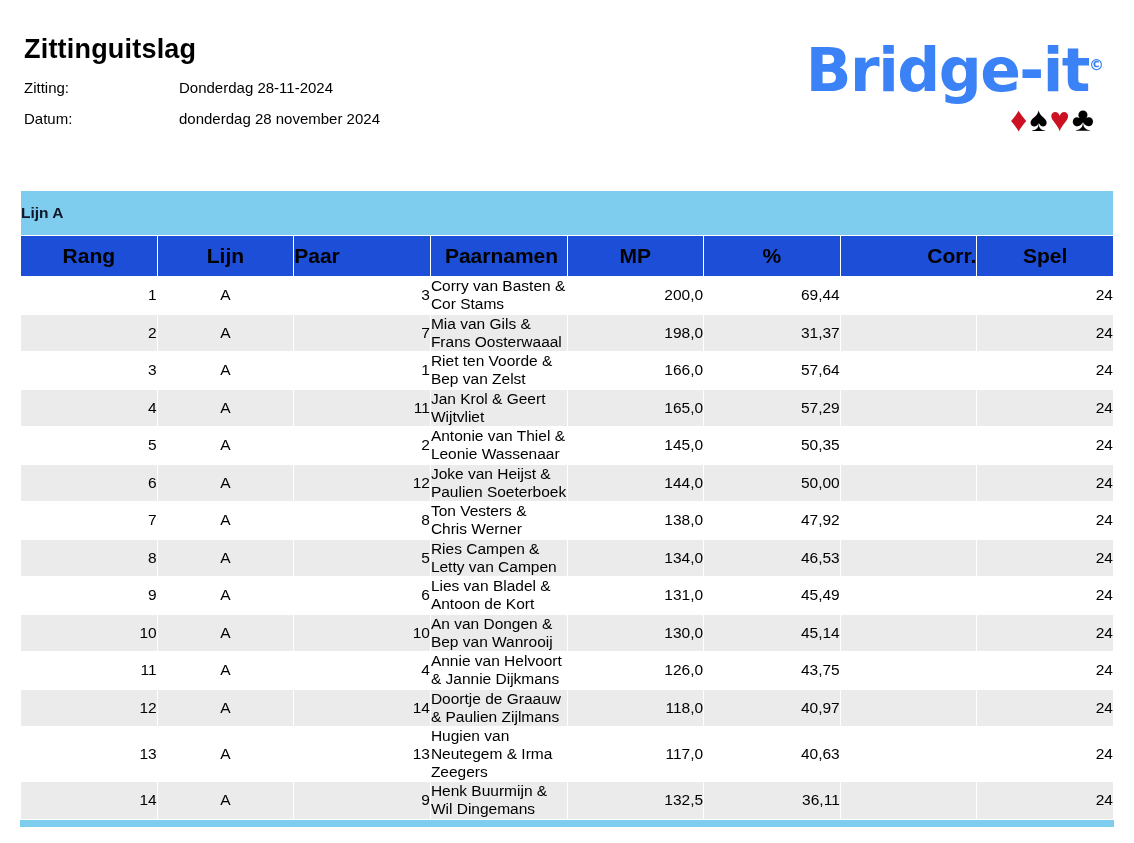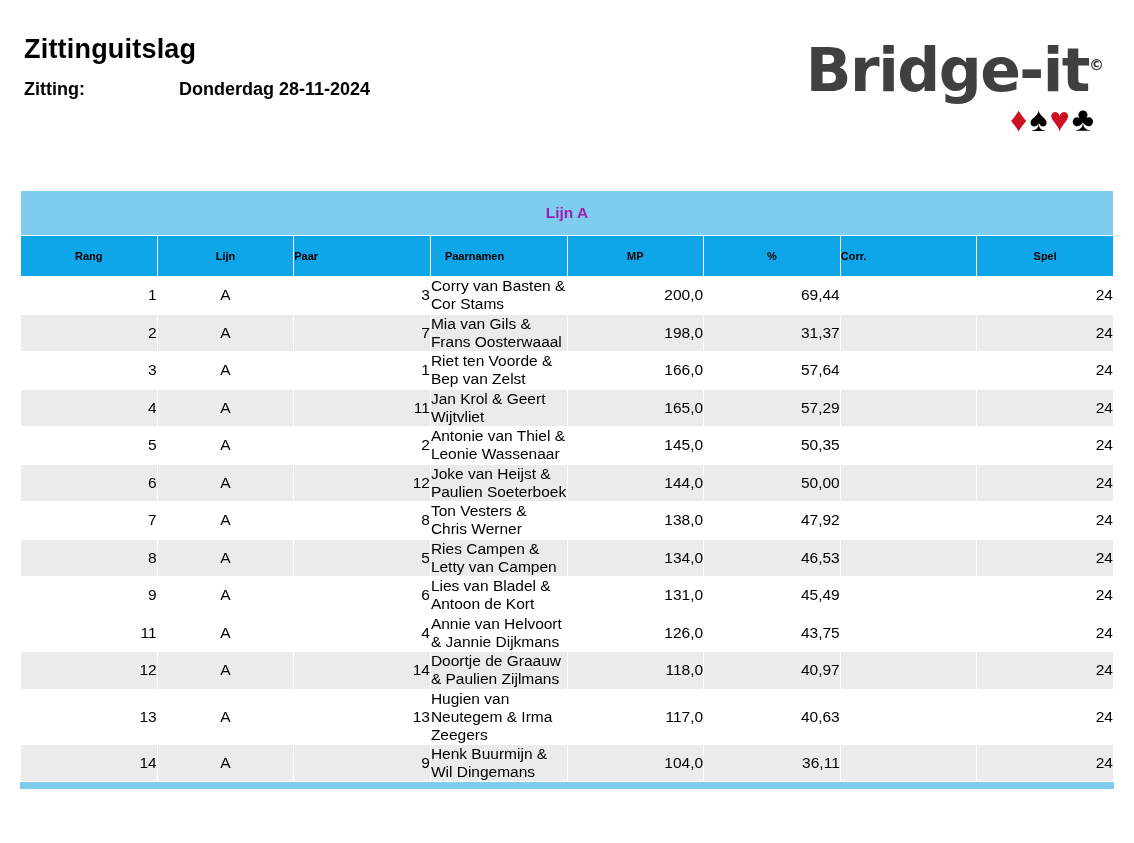--- a/index.html
+++ b/index.html
@@ -27,22 +27,22 @@
     height: 150px;
   }
   .doc-title {
     font-size: 27px;
     font-weight: bold;
     letter-spacing: 0.2px;
     margin: 12px 0 0 4px;
   }
   .meta {
     margin: 14px 0 0 4px;
-    font-size: 18px;
-    font-weight: bold;
+    font-size: 15px;
+    font-weight: normal;
   }
   .meta-row {
     display: flex;
     margin-bottom: 14px;
   }
   .meta-label {
     width: 155px;
     flex: 0 0 155px;
   }
   .meta-value {
@@ -55,21 +55,21 @@
     right: 10px;
     width: 340px;
     text-align: right;
   }
   .logo-word {
     font-family: "DejaVu Sans", sans-serif;
     font-size: 60px;
     font-weight: bold;
     letter-spacing: -1.5px;
     line-height: 1;
-    color: #404040;
+    color: #3b82f6;
   }
   .logo-reg {
     font-size: 15px;
     vertical-align: super;
     font-weight: bold;
     letter-spacing: 0;
   }
   .logo-suits {
     margin-top: 2px;
     margin-right: 8px;
@@ -88,48 +88,48 @@
     table-layout: fixed;
     margin-top: 6px;
     font-size: 15.5px;
   }
   table.results td, table.results th {
     padding: 0;
     border: 1px solid #ffffff;
   }
   .lijn-banner th {
     background: #7fcdee;
-    color: #a21caf;
+    color: #0f172a;
     font-size: 15.5px;
     font-weight: bold;
-    text-align: center;
+    text-align: left;
     height: 44px;
     border: 1px solid #ffffff;
   }
   thead.colheads th {
-    background: #0ea5e9;
+    background: #1d4ed8;
     font-weight: bold;
     height: 40px;
-    font-size: 11px;
+    font-size: 21px;
   }
   th.c-rang, td.c-rang { width: 76px; text-align: right; padding-right: 12px; }
   th.c-lijn, td.c-lijn { width: 66px; text-align: center; }
   th.c-paar, td.c-paar { width: 78px; text-align: right; padding-right: 14px; }
   th.c-namen, td.c-namen { width: 460px; text-align: left; padding-left: 14px; }
   th.c-mp, td.c-mp { width: 92px; text-align: right; padding-right: 16px; }
   th.c-pct, td.c-pct { width: 88px; text-align: right; padding-right: 16px; }
   th.c-corr, td.c-corr { width: 100px; text-align: right; padding-right: 16px; }
   th.c-spel, td.c-spel { width: 88px; text-align: right; padding-right: 16px; }
 
   thead.colheads th.c-rang { text-align: center; padding-right: 0; }
   thead.colheads th.c-paar { text-align: left; padding-right: 0; }
   thead.colheads th.c-namen { text-align: left; padding-left: 14px; }
   thead.colheads th.c-mp { text-align: center; padding-right: 0; }
   thead.colheads th.c-pct { text-align: center; padding-right: 0; }
-  thead.colheads th.c-corr { text-align: left; padding-right: 0; }
+  thead.colheads th.c-corr { text-align: right; padding-right: 0; }
   thead.colheads th.c-spel { text-align: center; padding-right: 0; }
 
   tbody tr { height: 37.5px; }
   tbody tr.odd td { background: #ffffff; }
   tbody tr.even td { background: #ebebeb; }
 
   .bottom-bar {
     width: 1094px;
     height: 7px;
     background: #7fcdee;
@@ -141,20 +141,24 @@
 <div class="page">
 
   <div class="header">
 
     <div class="doc-title">Zittinguitslag</div>
 
     <div class="meta">
       <div class="meta-row">
         <div class="meta-label">Zitting:</div>
         <div class="meta-value">Donderdag 28-11-2024</div>
+      </div>
+      <div class="meta-row">
+        <div class="meta-label">Datum:</div>
+        <div class="meta-value">donderdag 28 november 2024</div>
       </div>
     </div>
 
     <div class="logo">
       <div class="logo-word"><span>Bridge-it</span><span class="logo-reg">©</span></div>
       <div class="logo-suits">
         <span class="suit-red">♦</span><span class="suit-black">♠</span><span class="suit-red">♥</span><span class="suit-black">♣</span>
       </div>
     </div>
   </div>
@@ -261,20 +265,30 @@
         <tr class="odd">
           <td class="c-rang">9</td>
           <td class="c-lijn">A</td>
           <td class="c-paar">6</td>
           <td class="c-namen">Lies van Bladel &amp; Antoon de Kort</td>
           <td class="c-mp">131,0</td>
           <td class="c-pct">45,49</td>
           <td class="c-corr"></td>
           <td class="c-spel">24</td>
         </tr>
+        <tr class="even">
+          <td class="c-rang">10</td>
+          <td class="c-lijn">A</td>
+          <td class="c-paar">10</td>
+          <td class="c-namen">An van Dongen &amp; Bep van Wanrooij</td>
+          <td class="c-mp">130,0</td>
+          <td class="c-pct">45,14</td>
+          <td class="c-corr"></td>
+          <td class="c-spel">24</td>
+        </tr>
         <tr class="odd">
           <td class="c-rang">11</td>
           <td class="c-lijn">A</td>
           <td class="c-paar">4</td>
           <td class="c-namen">Annie van Helvoort &amp; Jannie Dijkmans</td>
           <td class="c-mp">126,0</td>
           <td class="c-pct">43,75</td>
           <td class="c-corr"></td>
           <td class="c-spel">24</td>
         </tr>
@@ -296,21 +310,21 @@
           <td class="c-mp">117,0</td>
           <td class="c-pct">40,63</td>
           <td class="c-corr"></td>
           <td class="c-spel">24</td>
         </tr>
         <tr class="even">
           <td class="c-rang">14</td>
           <td class="c-lijn">A</td>
           <td class="c-paar">9</td>
           <td class="c-namen">Henk Buurmijn &amp; Wil Dingemans</td>
-          <td class="c-mp">104,0</td>
+          <td class="c-mp">132,5</td>
           <td class="c-pct">36,11</td>
           <td class="c-corr"></td>
           <td class="c-spel">24</td>
         </tr>
       </tbody>
   </table>
 
   <div class="bottom-bar"></div>
 </div>
 

